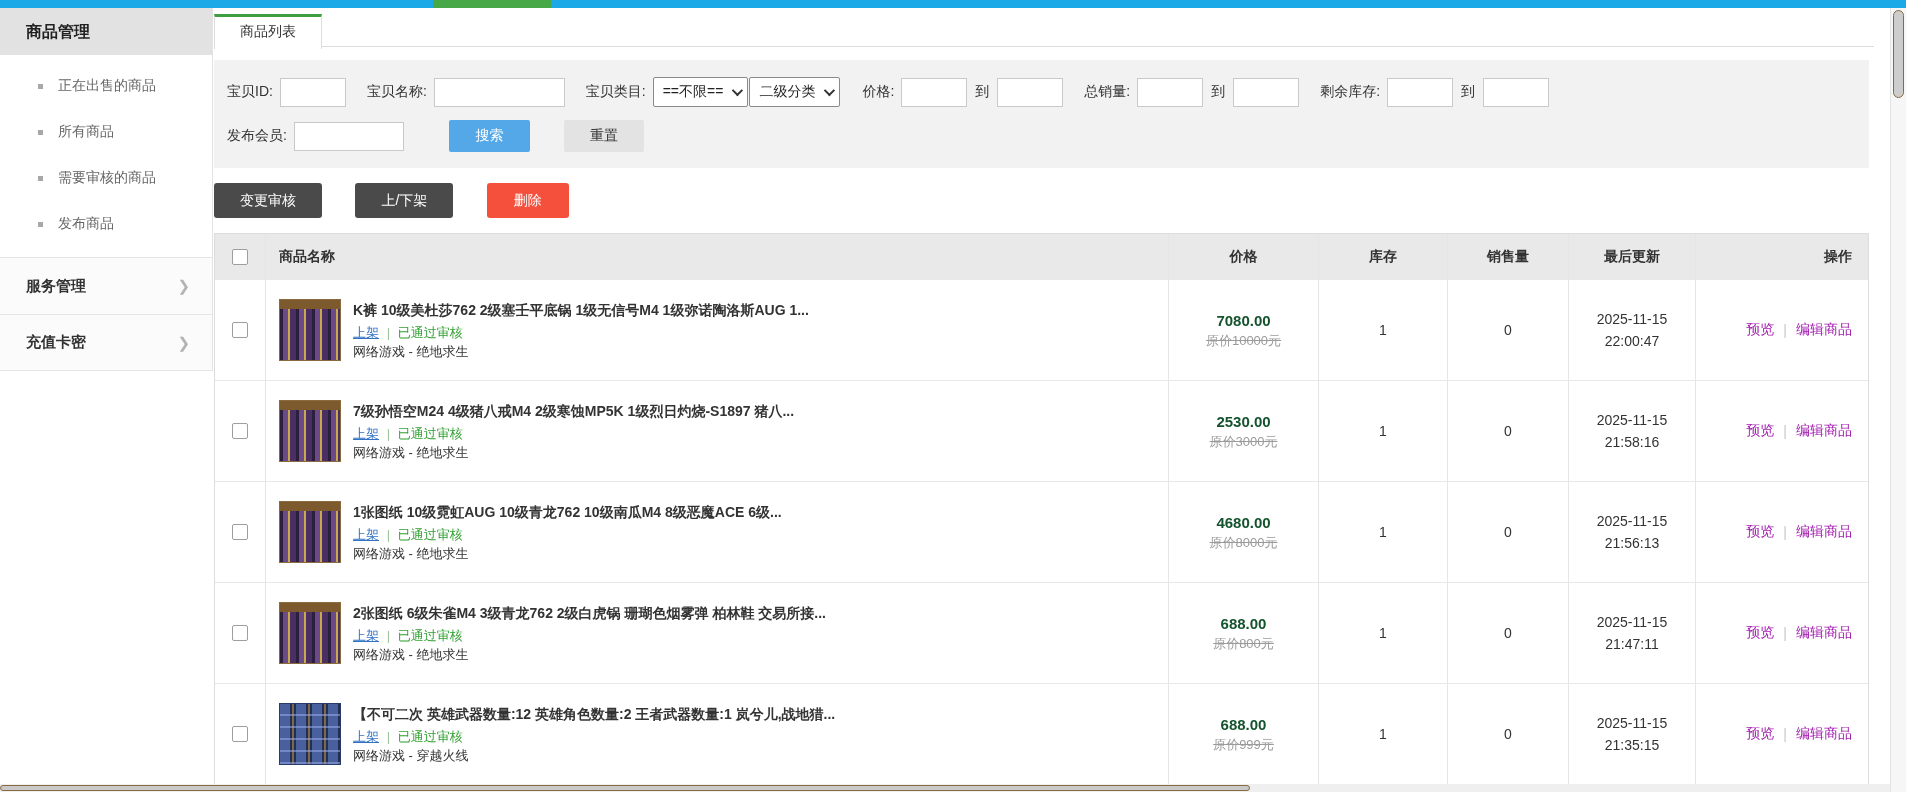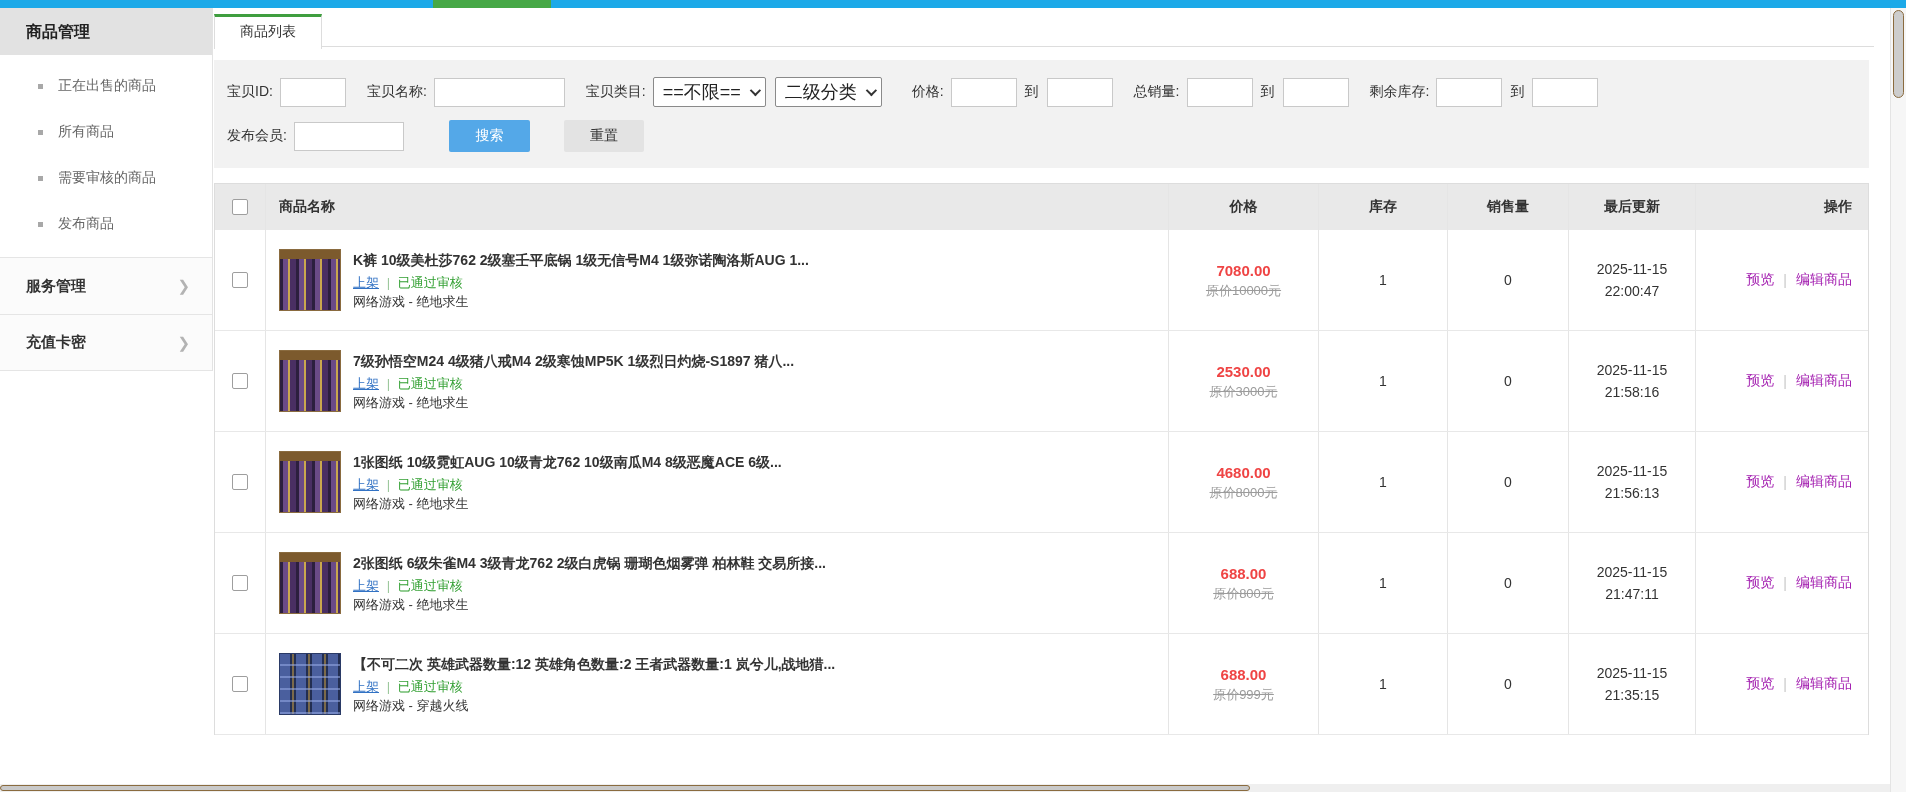--- a/index.html
+++ b/index.html
@@ -43,21 +43,21 @@
   .s-row { display:flex; align-items:center; }
   .s-row + .s-row { margin-top:13px; }
   .s-group { display:flex; align-items:center; margin-right:21px; }
   .s-label { font-size:14px; color:#333; margin-right:7px; white-space:nowrap; }
   .s-input { height:29px; border:1px solid #c9c9c9; background:#fff; padding:0 5px; font-size:13px; width:66px;
     font-family:inherit; }
   .s-input.wide { width:131px; }
   .s-input.member { width:110px; }
   .to-word { margin:0 8px; font-size:14px; color:#333; }
   .select-box { height:30px; border:1px solid #8a8a8a; background:#fff; border-radius:2px;
-    display:flex; align-items:center; padding:0 7px 0 9px; font-size:18px; color:#222; cursor:pointer; margin-right:9px; }
+    display:flex; align-items:center; padding:0 7px 0 9px; font-size:14px; color:#222; cursor:pointer; margin-right:1px; }
   .select-box .caret { width:8px; height:8px; border-right:2px solid #333; border-bottom:2px solid #333;
     transform:rotate(45deg) translateY(-2px); margin-left:9px; flex:none; }
   .btn { display:inline-flex; align-items:center; justify-content:center; border:none; cursor:pointer;
     font-size:14px; font-family:inherit; border-radius:2px; }
   .btn-search { width:81px; height:32px; background:#54a8e8; color:#fff; margin-left:24px; }
   .btn-reset  { width:80px; height:32px; background:#e3e3e3; color:#333; margin-left:34px; }
 
   
   .action-row { margin-top:15px; height:35px; }
   .btn-dark { height:35px; padding:0 26px; background:#4a4a4a; color:#fff; border-radius:3px; margin-right:29px; }
@@ -92,21 +92,21 @@
       #1e2a4a; }
 
   .name-lines { display:flex; flex-direction:column; justify-content:center; }
   .p-title { font-size:14px; font-weight:bold; color:#333; line-height:20px; margin-bottom:3px; }
   .status-line { font-size:13px; line-height:19px; }
   .status-link { color:#3272c4; text-decoration:underline; cursor:pointer; }
   .status-sep { color:#9bc79b; margin:0 4px; }
   .status-ok { color:#33a033; }
   .p-category { font-size:13px; color:#333; line-height:19px; }
 
-  .price { font-size:15px; font-weight:bold; color:#ef4444; line-height:21px; }
+  .price { font-size:15px; font-weight:bold; color:#14532d; line-height:21px; }
   .orig-price { font-size:13px; color:#9b9b9b; text-decoration:line-through; line-height:20px; }
 
   .op-link { color:#a21caf; cursor:pointer;text-align:right; }
   .ops-sep { color:#c8c8c8; margin:0 9px; }
 </style>
 </head>
 <body>
 
 <div class="topbar">
   <div class="progress"></div>
@@ -193,20 +193,25 @@
     <div class="s-row">
       <div class="s-group">
         <span class="s-label">发布会员:</span>
         <input class="s-input member" type="text" style="">
       </div>
       <button class="btn btn-search">搜索</button>
       <button class="btn btn-reset">重置</button>
     </div>
   </section>
 
+  <div class="action-row">
+    <button class="btn btn-dark">变更审核</button>
+    <button class="btn btn-dark">上/下架</button>
+    <button class="btn btn-danger">删除</button>
+  </div>
 
   <div class="table">
     <div class="thead">
       <div class="cell col-check">
           <span class="checkbox"></span>
         </div>
       <div class="cell col-name">商品名称</div>
       <div class="cell col-price">价格</div>
       <div class="cell col-stock">库存</div>
       <div class="cell col-sales">销售量</div>

